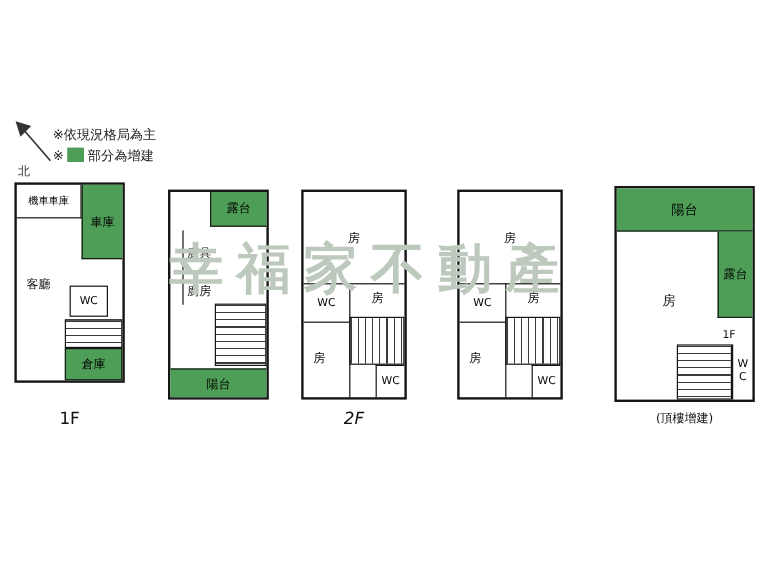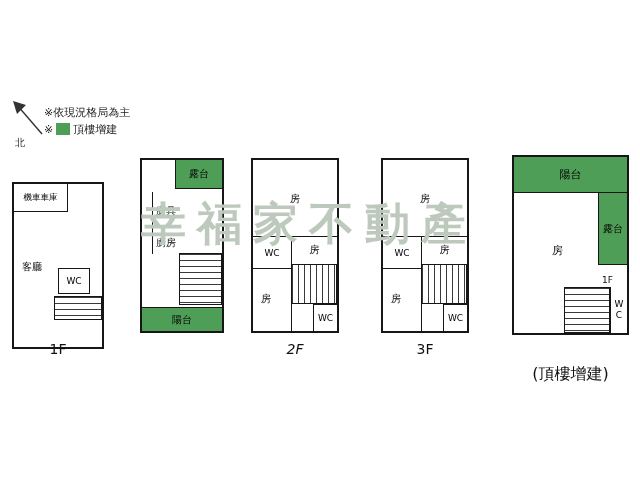--- a/index.html
+++ b/index.html
@@ -22,53 +22,59 @@
   .green { background:#4f9e57; }
   .rlabel { position:absolute; font-size:10px; color:#0d0d0d; white-space:nowrap;text-align:right; }
   .center { display:flex; align-items:center; justify-content:center; }
   .wall-h { position:absolute; height:1px; background:#161616; }
   .wall-v { position:absolute; width:1px; background:#161616; }
   .stairs { position:absolute; border:1px solid #161616;
     background:repeating-linear-gradient(to bottom,#3a3a3a 0 1px,transparent 1px 6px); }
   .stairs.vert { background:repeating-linear-gradient(to right,#3a3a3a 0 1px,transparent 1px 6px); }
 
   .floor-label { position:absolute; font-size:14px; color:#111; text-align:center; line-height:17px; }
-  .floor-label .sub { font-size:16px;margin-top:24px; }
+  .floor-label .sub { font-size:10px; }
 
   .wc-stack { width:12px; word-break:break-all; text-align:center; line-height:1.25; }
 </style>
 </head>
 <body>
 
 <div class="canvas">
 
   <svg class="compass" width="44" height="44" viewBox="0 0 44 44">
     <line x1="34" y1="38" x2="9" y2="9" stroke="#333" stroke-width="1.4"></line>
     <polygon points="5,5 18,9 9,18" fill="#333"></polygon>
   </svg>
   <div class="compass-label">北</div>
 
   <div class="legend">
     <div class="legend-line">※依現況格局為主</div>
     <div class="legend-line">
-      <span>※</span><span class="legend-swatch"></span><span>頂樓增建</span>
+      <span>※</span><span class="legend-swatch"></span><span>部分為增建</span>
     </div>
   </div>
 
   <div class="watermark">幸福家不動產</div>
 
-  <div class="plan" style="left:12px; top:182px; width:92px; height:167px;">
+  <div class="plan" style="left:12px; top:152px; width:92px; height:167px;">
     <div class="room center" style="left:0; top:0; width:54px; height:28px; border-right:1px solid #161616; border-bottom:1px solid #161616; font-size:8.5px;">
       <span>機車車庫</span>
+    </div>
+    <div class="room green center" style="left:54px; top:0; width:34px; height:62px; border-left:1px solid #161616; border-bottom:1px solid #161616; font-size:10px;">
+      <span>車庫</span>
     </div>
     <div class="rlabel" style="left:8px; top:76px;">客廳</div>
     <div class="room center" style="left:44px; top:84px; width:32px; height:26px; border:1px solid #161616; font-size:9px;">
       <span>WC</span>
     </div>
     <div class="stairs" style="left:40px; top:112px; width:48px; height:24px;"></div>
+    <div class="room green center" style="left:40px; top:136px; width:48px; height:27px; border:1px solid #161616; font-size:10px;">
+      <span>倉庫</span>
+    </div>
   </div>
 
   <div class="plan" style="left:140px; top:158px; width:84px; height:175px;">
     <div class="room green center" style="left:33px; top:0; width:47px; height:29px; border-left:1px solid #161616; border-bottom:1px solid #161616; font-size:10px;">
       <span>露台</span>
     </div>
     <div class="room" style="left:0; top:32px; width:11px; height:62px; border-right:1px solid #161616;"></div>
     <div class="rlabel" style="left:14px; top:44px;">廚具</div>
     <div class="rlabel" style="left:14px; top:76px;">廚房</div>
     <div class="stairs" style="left:37px; top:93px; width:43px; height:52px;"></div>
@@ -117,18 +123,17 @@
     </div>
     <div class="rlabel" style="left:88px; top:118px; font-size:9px;">1F</div>
     <div class="stairs" style="left:50px; top:130px; width:46px; height:46px;"></div>
     <div class="room center" style="left:96px; top:130px; width:17px; height:46px; border-left:1px solid #161616; font-size:9px;">
       <span class="wc-stack">WC</span>
     </div>
   </div>
 
   <div class="floor-label" style="left:12px; top:341px; width:92px;">1F</div>
   <div class="floor-label" style="left:251px; top:341px; width:88px;font-style:italic;">2F</div>
-  <div class="floor-label" style="left:381px; top:341px; width:88px;">3F</div>
   <div class="floor-label" style="left:512px; top:341px; width:117px;">
     <div class="sub">(頂樓增建)</div>
   </div>
 
 </div>
 
 </body></html>

